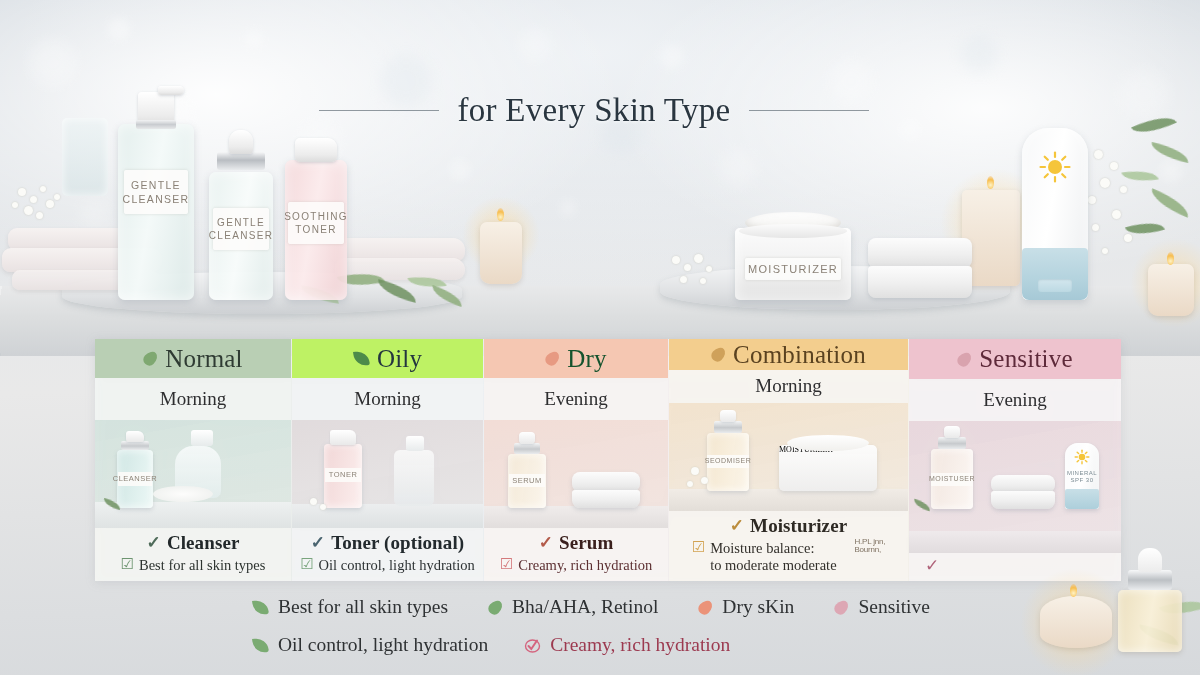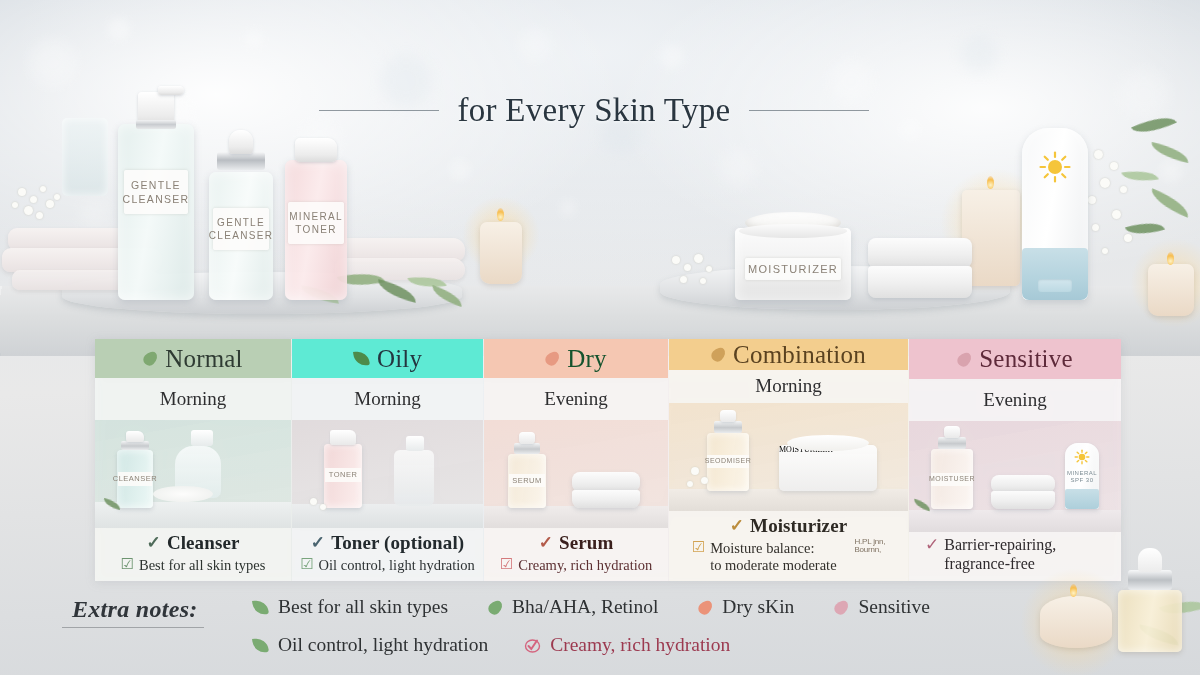--- a/index.html
+++ b/index.html
@@ -275,21 +275,21 @@
     <div class="label" style="left:4px;top:36px;width:56px;height:42px;font-size:10px;">
       <span>GENTLE</span>
       <span>CLEANSER</span>
     </div>
   </div>
 
   <div class="prod" style="left:285px;top:160px;width:62px;height:140px;">
     <div class="bottle-body" style="background:linear-gradient(100deg,rgba(244,214,216,.9),rgba(252,235,236,.95) 45%,rgba(240,206,209,.9));"></div>
     <div class="cap" style="left:10px;top:-22px;width:42px;height:24px;border-radius:5px 9px 5px 5px;"></div>
     <div class="label" style="left:3px;top:42px;width:56px;height:42px;font-size:10px;">
-      <span>MINERAL</span>
+      <span>SOOTHING</span>
       <span>TONER</span>
     </div>
   </div>
 
   <div class="prod" style="left:735px;top:228px;width:116px;height:72px;">
     <div class="bottle-body" style="border-radius:5px;
          background:linear-gradient(180deg,rgba(252,252,252,.97),rgba(240,240,240,.95) 60%,rgba(226,226,226,.93));"></div>
     <div style="position:absolute;left:10px;top:-16px;width:96px;height:22px;border-radius:50%;
                 background:linear-gradient(180deg,#ffffff,#f0efec);box-shadow:inset 0 -3px 6px rgba(200,198,192,.5);"></div>
     <div style="position:absolute;left:4px;top:-4px;width:108px;height:14px;border-radius:50%;
@@ -367,21 +367,21 @@
           <span>Cleanser</span>
         </div>
         <div class="f-sub" style="color:#2d3330;">
           <span class="tick box" style="color:#6d9470;">☑</span>
           <span class="tx">Best for all skin types</span>
         </div>
       </div>
     </div>
 
     <div class="col" style="width:192px;background:rgba(196,221,231,0.38);">
-      <div class="hdr" style="background:#5eead4;">
+      <div class="hdr" style="background:#bef264;">
         <span class="lf">
           <i style="position:absolute;left:1px;top:2px;width:15px;height:15px;display:block;
                     border-radius:0 100% 20% 100%;transform:rotate(-8deg);background:#4d8b4a"></i>
         </span>
         <span class="nm" style="color:#24353f">Oily</span>
       </div>
       <div class="sub">Morning</div>
       <div class="img-cell" style="background:linear-gradient(170deg,rgba(233,221,221,.7),rgba(240,235,234,.72));">
         <div style="position:absolute;left:0;bottom:0;width:100%;height:24px;background:linear-gradient(180deg,#eceeef,#dde1e2)"></div>
         <div class="mini" style="left:32px;top:24px;width:38px;height:64px;">
@@ -522,44 +522,39 @@
                 <line x1="9.8" y1="24.2" x2="6.7" y2="27.3"></line>
             </g>
           </svg>
           <div class="mlabel" style="left:1px;top:24px;width:32px;height:20px;font-size:6px;background:none;color:#7e8e95;">MINERAL SPF 30</div>
         </div>
         <div class="leaf dk" style="left:4px;top:80px;width:18px;height:8px;transform:rotate(16deg)"></div>
       </div>
       <div class="foot" style="align-items:flex-start;padding-left:16px;">
         <div class="f-sub" style="color:#2f2a2d;font-size:16px;align-items:flex-start;margin-top:0;">
           <span class="tick" style="color:#b0637a;">✓</span>
-          <span class="tx" style="text-align:left">
-            <span style="display:block">Barrier-repairing,</span>
-            <span style="display:block">fragrance-free</span>
-          </span>
         </div>
       </div>
     </div>
   </div>
 
   <div>
     <div class="glow" style="left:1020px;top:568px;width:110px;height:110px"></div>
     <div class="candle" style="left:1040px;top:596px;width:72px;height:52px;border-radius:50%/34% 34% 26% 26%;"></div>
     <div class="flame" style="left:1070px;top:584px"></div>
   </div>
   <div style="position:absolute;left:1118px;top:590px;width:64px;height:62px;border-radius:5px;
               background:linear-gradient(100deg,rgba(238,224,186,.88),rgba(250,241,216,.93) 50%,rgba(234,219,180,.88));
               box-shadow:inset 0 0 10px rgba(255,255,255,.7),0 2px 5px rgba(150,140,120,.3)"></div>
   <div style="position:absolute;left:1128px;top:570px;width:44px;height:20px;border-radius:3px;
               background:linear-gradient(180deg,#f7f8f9,#bcc0c4 50%,#eaecee)"></div>
   <div style="position:absolute;left:1138px;top:548px;width:24px;height:24px;border-radius:11px 11px 4px 4px;
               background:linear-gradient(180deg,#fff,#ececec)"></div>
 
   <div id="notes">
-    <div class="notes-title">Extra notes:</div>
 
     <div class="nrow" style="left:180px;top:4px;gap:40px;">
       <span class="nitem">
         <span class="lf">
           <i style="position:absolute;left:1px;top:2px;width:15px;height:15px;display:block;
                     border-radius:0 100% 20% 100%;transform:rotate(-8deg);background:#7aab72"></i>
         </span>
         <span>Best for all skin types</span>
       </span>
       <span class="nitem">

